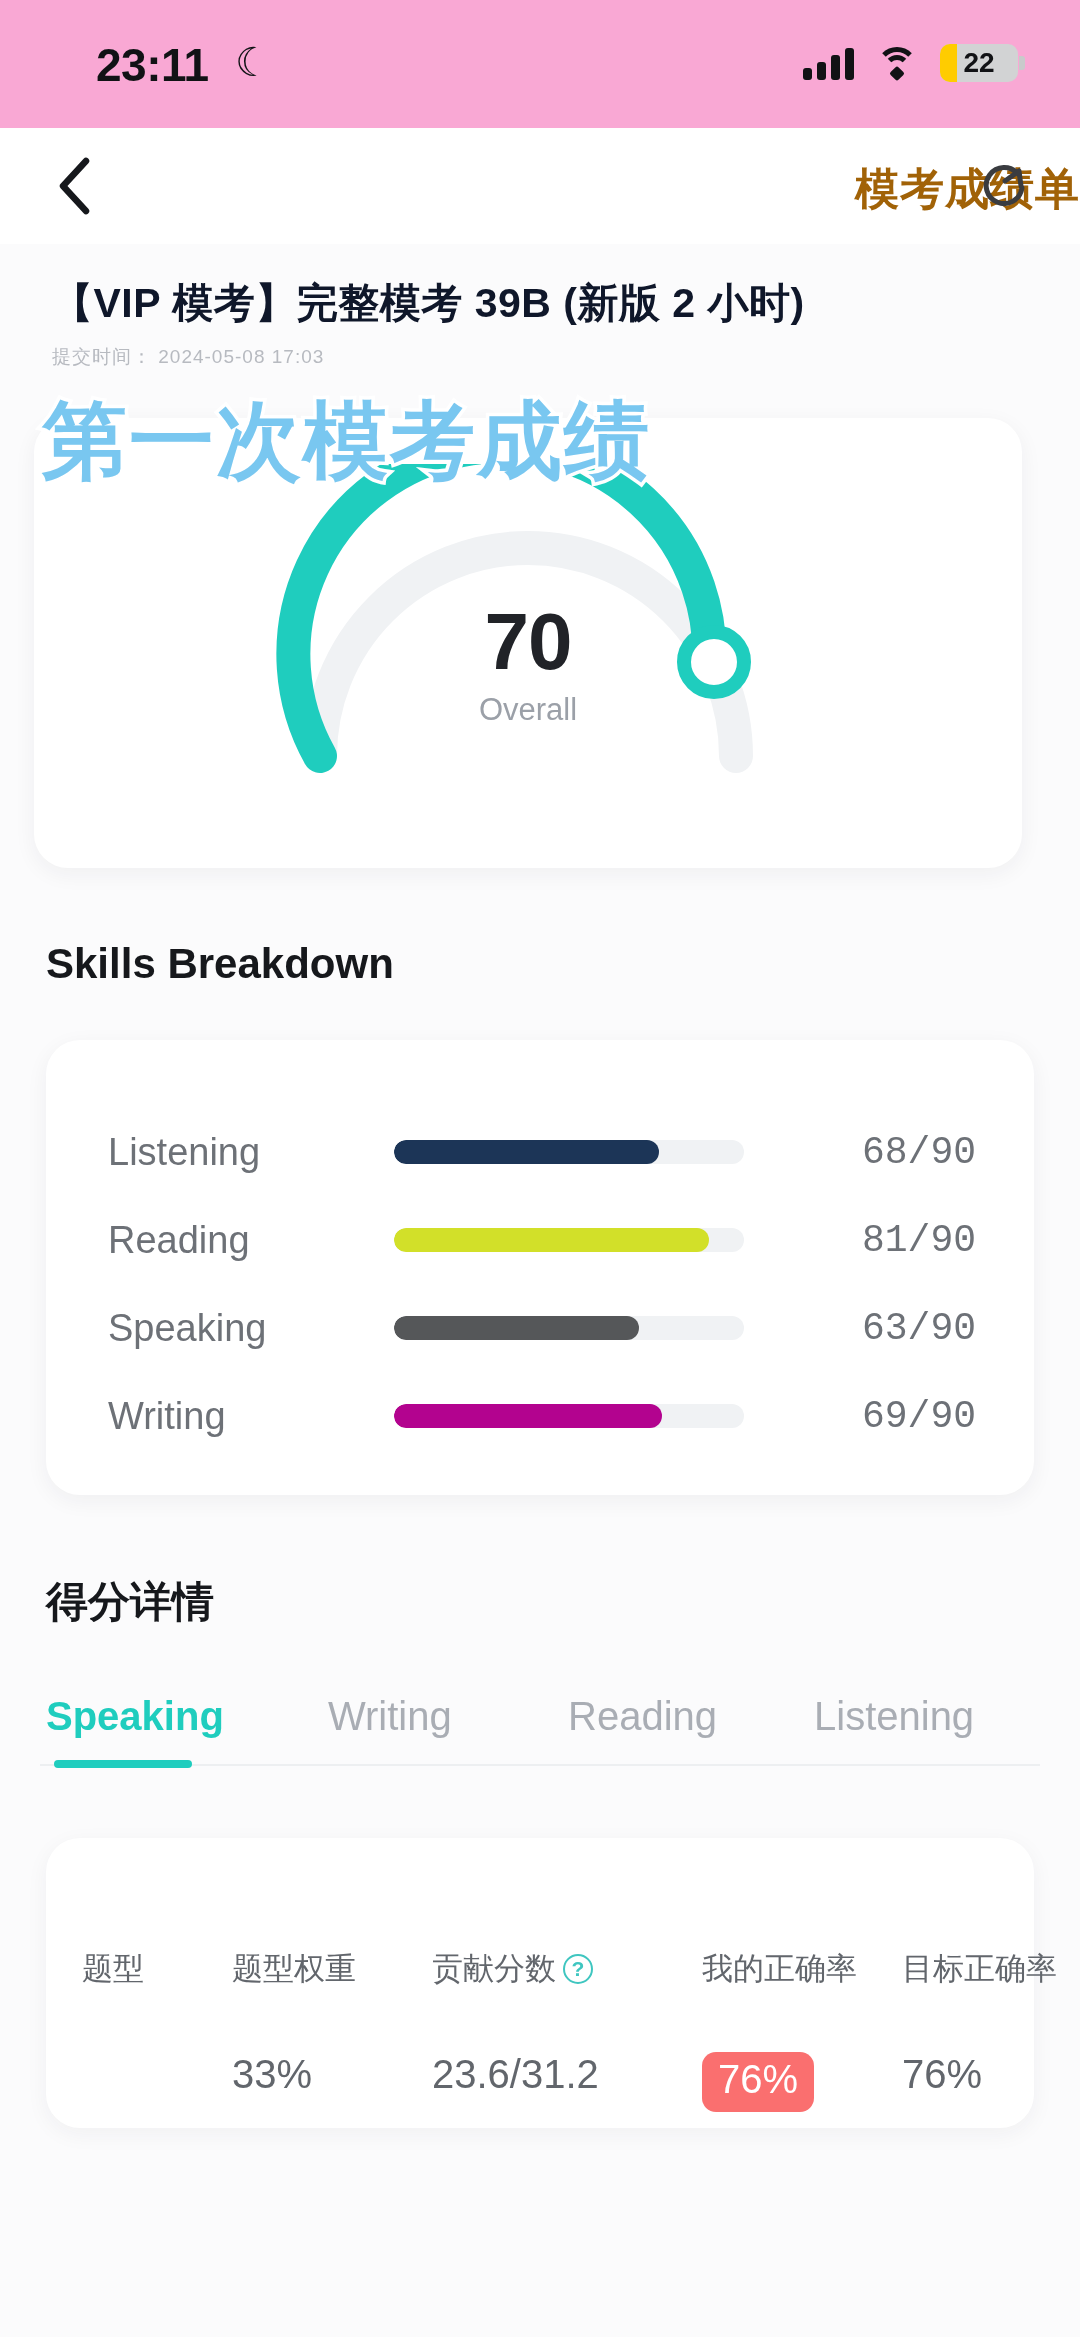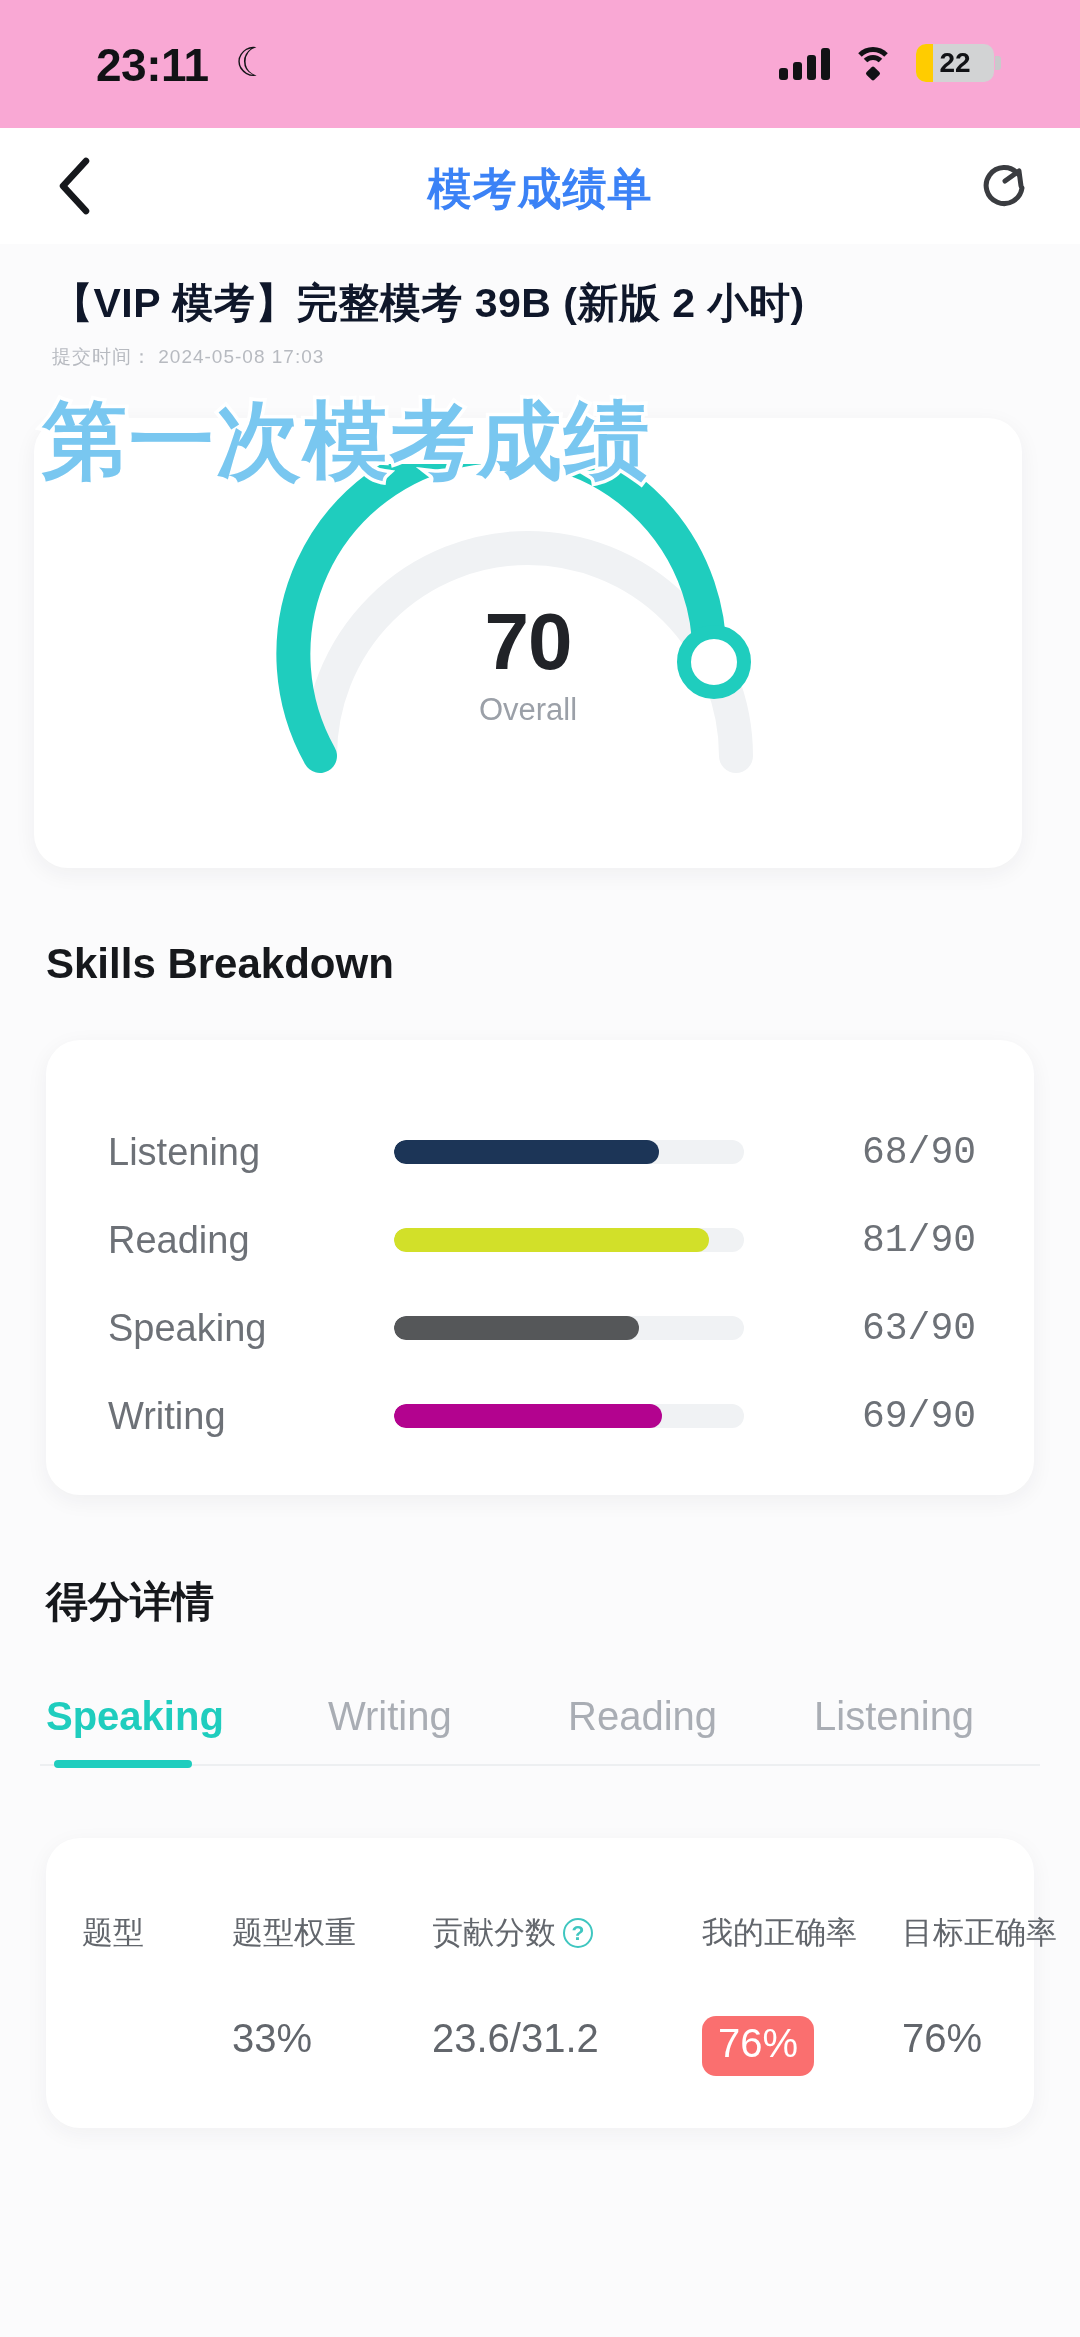--- a/index.html
+++ b/index.html
@@ -23,21 +23,21 @@
   .sb-time {
     position:absolute; left:96px; top:38px;
     font-size:46px; font-weight:bold; color:#111215;
     letter-spacing:-0.5px;
   }
   .sb-moon {
     position:absolute; left:235px; top:42px;
     font-size:40px; color:#111215; line-height:1;
   }
   .sb-right {
-    position:absolute; right:86px; top:44px;
+    position:absolute; right:62px; top:44px;
     display:flex; align-items:center; gap:22px;
   }
   .sig { display:flex; align-items:flex-end; gap:5px; height:34px; }
   .sig i { display:block; width:9px; background:#111215; border-radius:3px; }
   .sig i:nth-child(1){ height:12px; }
   .sig i:nth-child(2){ height:18px; }
   .sig i:nth-child(3){ height:25px; }
   .sig i:nth-child(4){ height:32px; }
   .wifi { position:relative; width:42px; height:32px; }
   .wifi span {
@@ -77,22 +77,22 @@
     background:#ffffff;
   }
   .nav-back {
     position:absolute; left:42px; top:26px;
     width:64px; height:64px;
     display:flex; align-items:center; justify-content:center;
   }
   .nav-back svg { display:block; }
   .nav-title {
     position:absolute; left:0; right:0; top:32px;
-    text-align:center; font-size:44px; font-weight:bold;
-    color:#3b82f6; letter-spacing:1px;
+    text-align:right; font-size:44px; font-weight:bold;
+    color:#a16207; letter-spacing:1px;
   }
   .nav-refresh {
     position:absolute; right:42px; top:26px;
     width:64px; height:64px;
     display:flex; align-items:center; justify-content:center;
   }
 
   
   .exam-title {
     position:absolute; left:52px; top:276px; right:40px;
@@ -204,21 +204,21 @@
   
   .table-card {
     position:absolute; left:46px; top:1838px;
     width:988px; height:290px;
     background:#ffffff; border-radius:34px;
     box-shadow:0 6px 22px rgba(30,40,60,0.05);
   }
   .th-row, .td-row { position:absolute; left:0; width:988px; }
   .th-row { top:74px; height:60px; }
   .td-row { top:178px; height:86px; }
-  .col { position:absolute; display:flex; align-items:center; }
+  .col { position:absolute; display:flex; align-items:center;margin-top:36px; }
   .th { font-size:31px; color:#62666C; }
   .td { font-size:40px; color:#62666C; }
   .c1 { left:36px; width:150px; justify-content:flex-start; }
   .c2 { left:186px; width:200px; justify-content:flex-start; }
   .c3 { left:386px; width:270px; justify-content:flex-start; }
   .c4 { left:656px; width:200px; justify-content:flex-start; }
   .c5 { left:856px; width:200px; justify-content:flex-start; }
   .th-help {
     display:inline-flex; align-items:center; justify-content:center;
     width:30px; height:30px; margin-left:7px;

